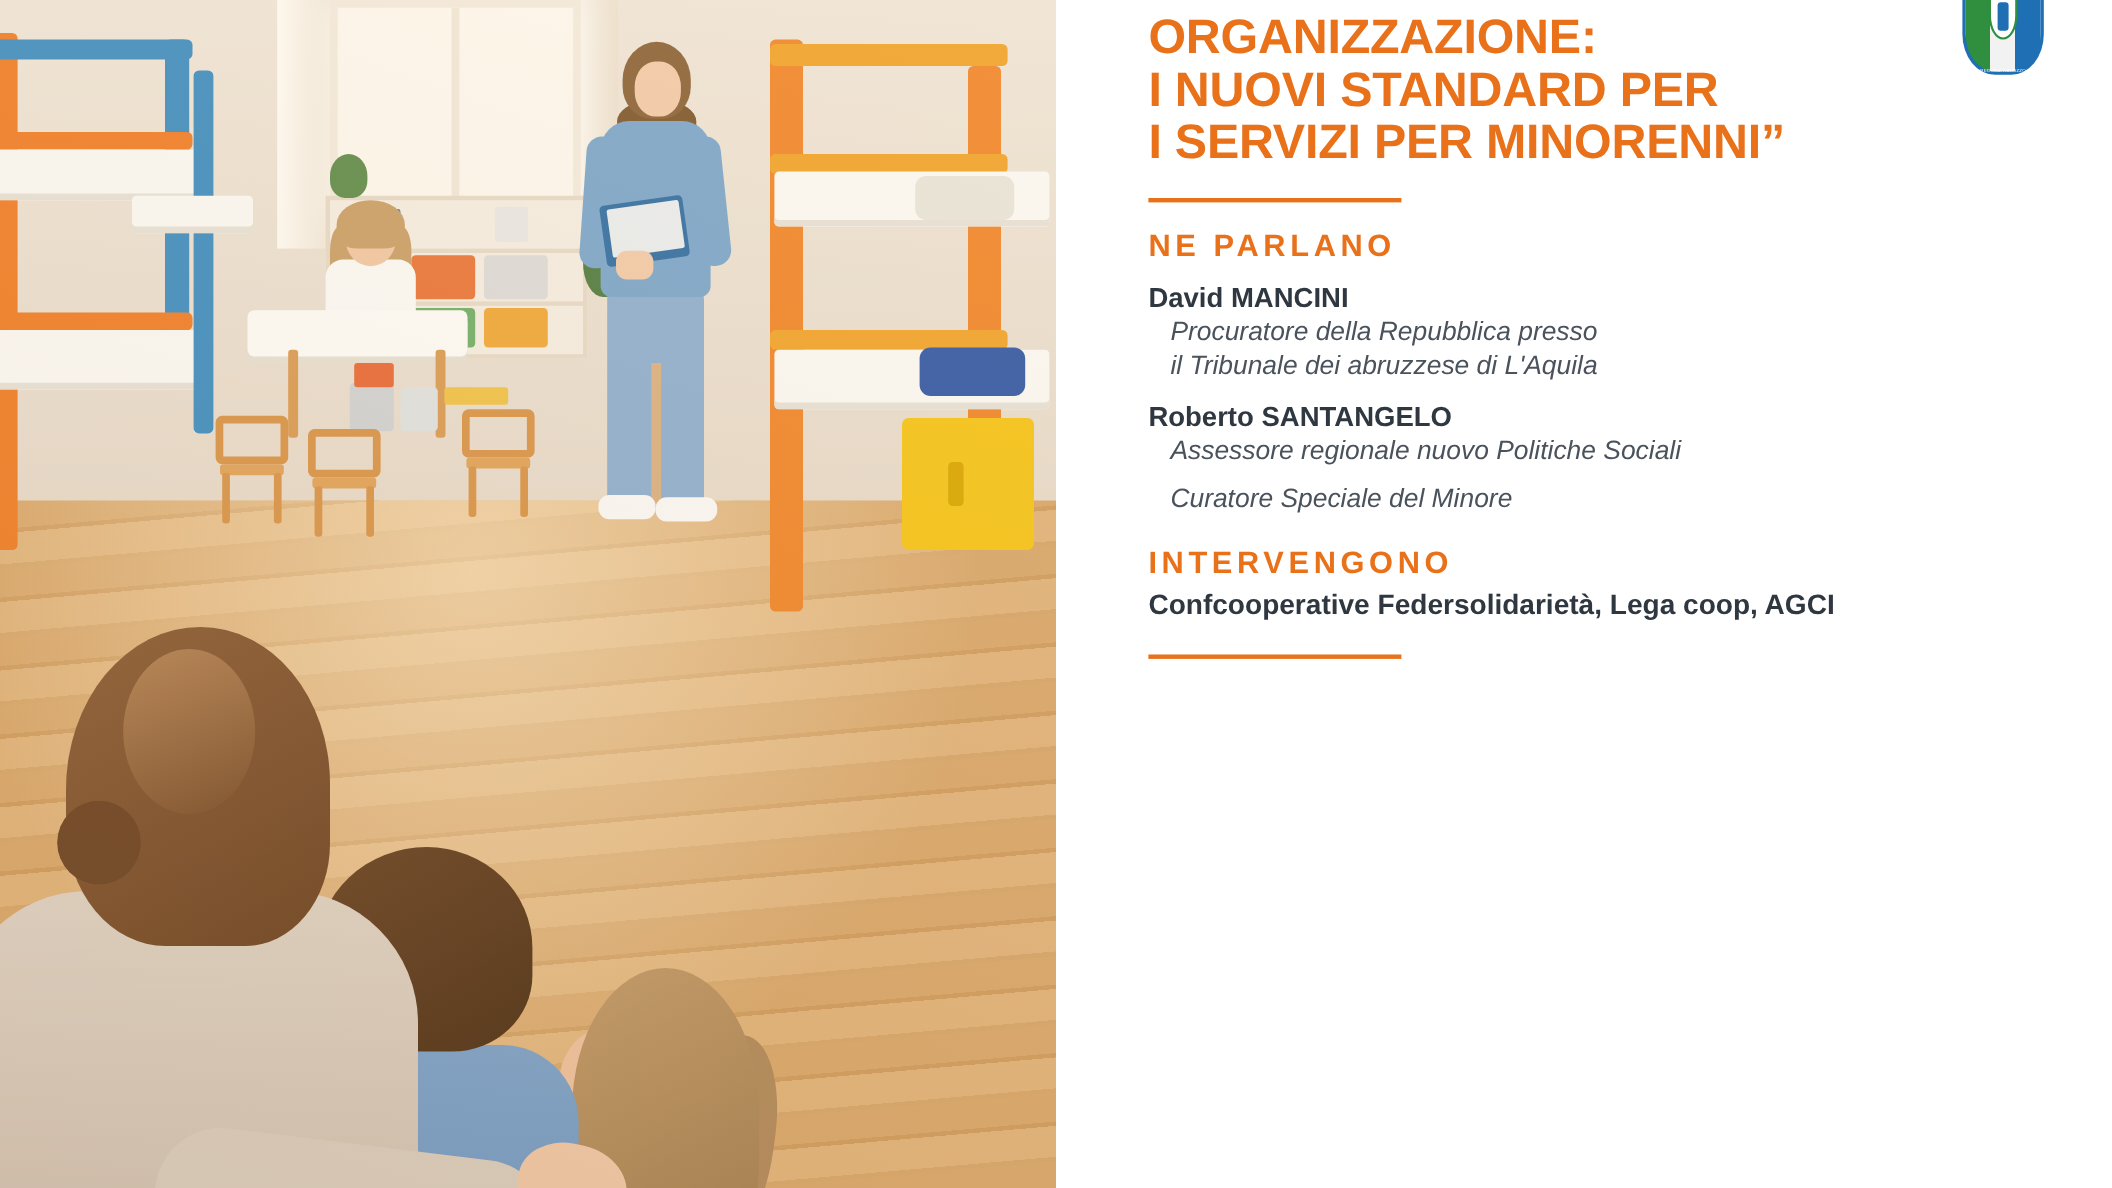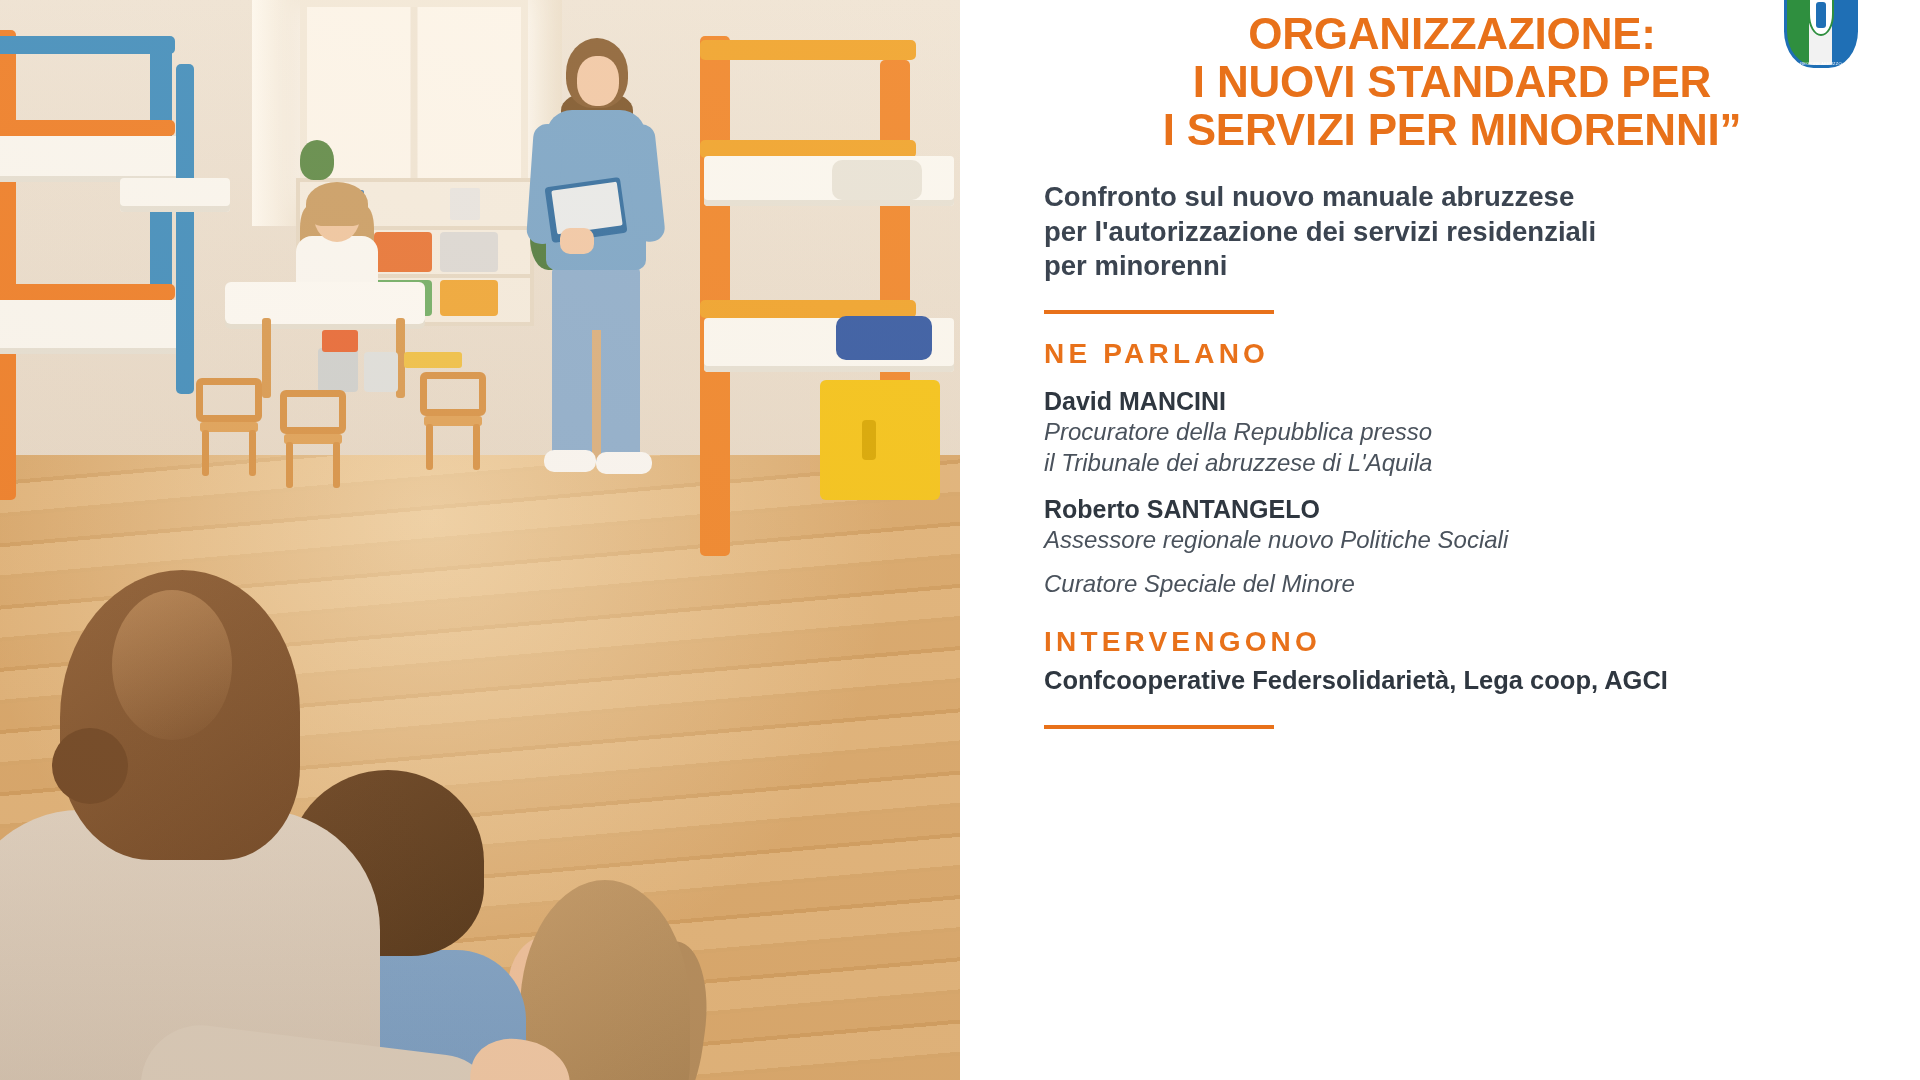--- a/index.html
+++ b/index.html
@@ -278,21 +278,21 @@
 
   .title {
     color: #e8711a;
     font-size: 44px;
     font-weight: bold;
     line-height: 1.09;
     letter-spacing: -0.2px;
     margin: 0;
     padding-top: 6px;
   }
-  .title .line { display:block;text-align:center; }
+  .title .line { display:block; }
   .title .line.clipped {
     
     height: 4px;
     overflow: hidden;
     visibility: hidden;
   }
 
   .subtitle {
     color: #3b4450;
     font-size: 27.5px;
@@ -325,21 +325,21 @@
     line-height: 1.2;
     margin-top: 16px;
   }
   .person .role {
     color: #4a525c;
     font-size: 24px;
     font-style: italic;
     line-height: 1.28;
     margin-top: 1px;
   }
-  .person .role span { display:block; }
+  .person .role span { display:block;margin-left:20px; }
 
   .speakers-block { margin-top: 4px; }
 
   .section-label.second {
     margin-top: 26px;
     margin-bottom: 8px;
   }
 
   .orgs {
     color: #2f3740;
@@ -489,25 +489,20 @@
       <div class="logo-caption">REGIONE ABRUZZO</div>
     </div>
 
     <h1 class="title">
       <span class="line clipped">LA NUOVA ORGANIZZAZIONE:</span>
       <span class="line">ORGANIZZAZIONE:</span>
       <span class="line">I NUOVI STANDARD PER</span>
       <span class="line">I SERVIZI PER MINORENNI”</span>
     </h1>
 
-    <div class="subtitle">
-      <span>Confronto sul nuovo manuale abruzzese</span>
-      <span>per l'autorizzazione dei servizi residenziali</span>
-      <span>per minorenni</span>
-    </div>
 
     <div class="divider"></div>
 
     <div class="section-label">NE PARLANO</div>
 
     <div class="speakers-block">
 
       <div class="person">
         <div class="name">David MANCINI</div>
         <div class="role">

